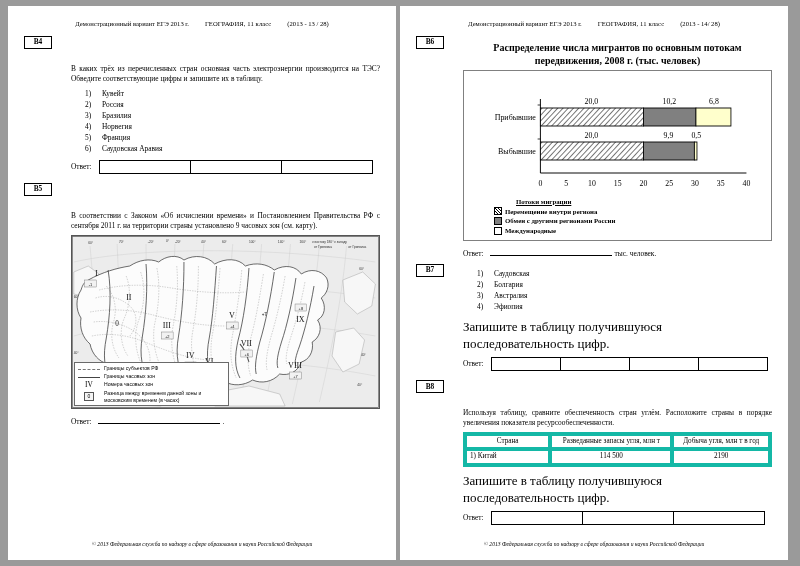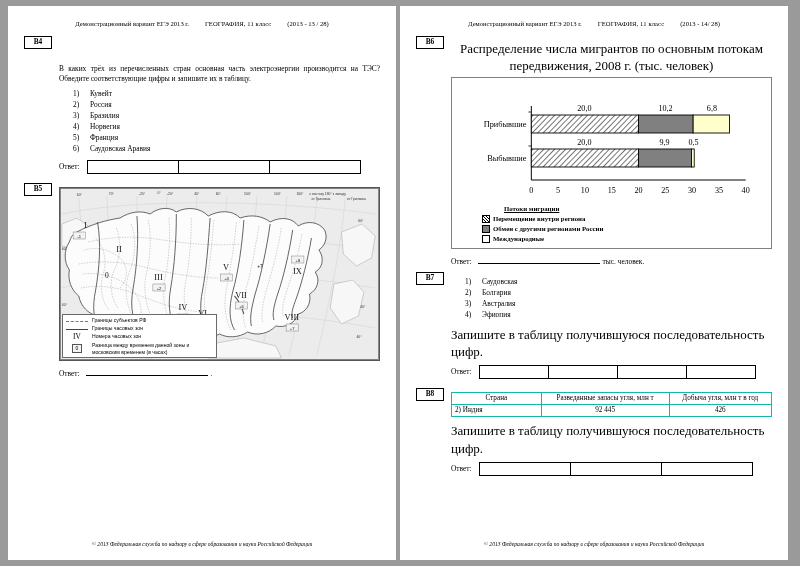--- a/index.html
+++ b/index.html
@@ -44,20 +44,21 @@
     margin-bottom: 7px;
     white-space: nowrap;
   }
   .pg-header .hdr-center { letter-spacing: .1px; }
 
   
   .task {
     display: flex;
     align-items: flex-start;
     margin-bottom: 5px;
+    gap: 12px;
   }
   .task-code {
     flex: 0 0 auto;
     border: 1px solid #000;
     font-weight: bold;
     font-size: 7.4px;
     text-align: center;
     min-width: 22px;
     padding: 1.5px 2px;
     margin-right: 7px;
@@ -180,22 +181,22 @@
     background: #f4f4f4;
     font-size: 5px;
     padding: 0 3px;
     line-height: 1.35;
   }
   .lg-txt { flex: 1 1 auto; }
 
   
   .chart-title {
     text-align: center;
-    font-weight: normal;
-    font-size: 13px;
+    font-weight: bold;
+    font-size: 10px;
     line-height: 1.3;
     margin: 5px 0 3px 0;
   }
   .chart-box {
     border: 1px solid #808080;
     padding: 20px 6px 4px 4px;
     margin-bottom: 5px;
   }
   .chart-plot { position: relative; height: 104px; }
   .chart-svg { display: block; width: 100%; height: 100%; }
@@ -231,21 +232,21 @@
   .sw-white { background: #fff; }
 
   
   .data-table {
     border-collapse: collapse;
     width: 100%;
     font-size: 7.2px;
     margin: 4px 0 5px 0;
   }
   .data-table th, .data-table td {
-    border: 1px solid #14b8a6;
+    border: 4px solid #14b8a6;
     padding: 1px 3px;
     line-height: 1.28;
   }
   .data-table th { text-align: center; font-weight: normal; }
   .data-table td.country { text-align: left; }
   .data-table td.num { text-align: center; }
 
   .note-line { font-size: 13px; margin: 3px 0 2px 0; }
 
   
@@ -309,20 +310,21 @@
             <div class="cell"></div>
             <div class="cell"></div>
           </div>
         </div>
       </div>
     </div>
 
     <div class="task">
       <div class="task-code">B5</div>
       <div class="task-body">
+        <div class="task-text">В соответствии с Законом «Об исчислении времени» и Постановлением Правительства РФ с сентября 2011 г. на территории страны установлено 9 часовых зон (см. карту).</div>
 
         <div class="map-wrap">
           <svg class="map-svg" viewBox="0 0 340 172" preserveAspectRatio="none">
             <defs>
               <clipPath id="mapclip">
                   <rect x="0" y="0" width="340" height="172"></rect>
                 </clipPath>
             </defs>
             <rect x="0" y="0" width="340" height="172" fill="#ececec"></rect>
             <g clip-path="url(#mapclip)">
@@ -608,34 +610,35 @@
             <div class="cell"></div>
             <div class="cell"></div>
           </div>
         </div>
       </div>
     </div>
 
     <div class="task">
       <div class="task-code">B8</div>
       <div class="task-body">
+        <div class="task-text">Используя таблицу, сравните обеспеченность стран углём. Расположите страны в порядке увеличения показателя ресурсообеспеченности.</div>
 
         <table class="data-table">
           <thead>
             <tr>
               <th style="width:28%">Страна</th>
               <th style="width:40%">Разведанные запасы угля, млн т</th>
               <th style="width:32%">Добыча угля, млн т в год</th>
             </tr>
           </thead>
           <tbody>
             <tr>
-              <td class="country">2) Индия</td>
-              <td class="num">92 445</td>
-              <td class="num">426</td>
+              <td class="country">1) Китай</td>
+              <td class="num">114 500</td>
+              <td class="num">2190</td>
             </tr>
           </tbody>
         </table>
 
         <div class="note-line">Запишите в таблицу получившуюся последовательность цифр.</div>
         <div class="answer-row">
           <span class="answer-label">Ответ:</span>
           <div class="ans-boxes w3">
             <div class="cell"></div>
             <div class="cell"></div>

